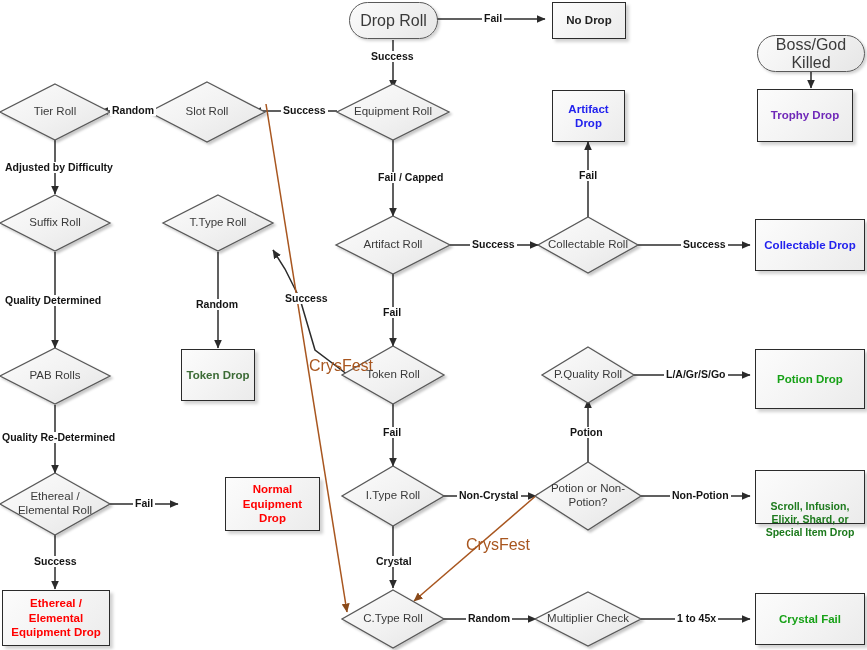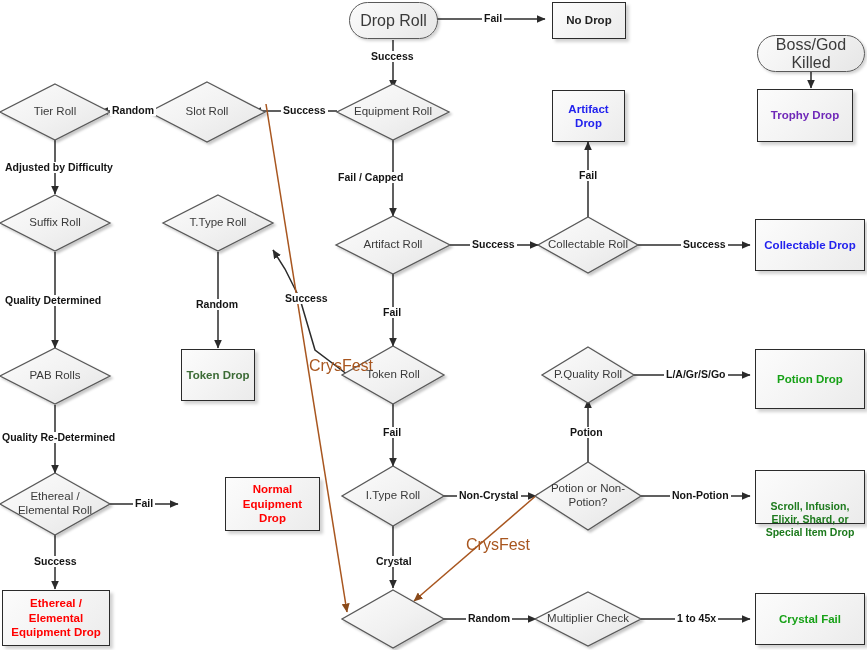--- a/index.html
+++ b/index.html
@@ -233,35 +233,38 @@
   </div>
   <div class="node dia" style="left:342px;top:466px;width:102px;height:60px;">
     <span class="lbl">I.Type Roll</span>
   </div>
   <div class="node dia" style="left:542px;top:347px;width:92px;height:56px;">
     <span class="lbl">P.Quality Roll</span>
   </div>
   <div class="node dia" style="left:535px;top:462px;width:106px;height:68px;">
     <span class="lbl" style="width:74%;">Potion or Non-Potion?</span>
   </div>
+  <div class="node dia" style="left:342px;top:590px;width:102px;height:58px;">
+    <span class="lbl">C.Type Roll</span>
+  </div>
   <div class="node dia" style="left:535px;top:592px;width:106px;height:54px;">
     <span class="lbl">Multiplier Check</span>
   </div>
 
   <div class="elabel" style="left:482px;top:13px;">Fail</div>
   <div class="elabel" style="left:369px;top:51px;">Success</div>
   <div class="elabel" style="left:281px;top:105px;">Success</div>
   <div class="elabel" style="left:110px;top:105px;">Random</div>
   <div class="elabel" style="left:3px;top:162px;">Adjusted by Difficulty</div>
   <div class="elabel" style="left:3px;top:295px;">Quality Determined</div>
   <div class="elabel" style="left:0px;top:432px;">Quality Re-Determined</div>
   <div class="elabel" style="left:133px;top:498px;">Fail</div>
   <div class="elabel" style="left:32px;top:556px;">Success</div>
   <div class="elabel" style="left:194px;top:299px;">Random</div>
-  <div class="elabel" style="left:336px;top:172px;">Fail / Capped</div>
+  <div class="elabel" style="left:376px;top:172px;">Fail / Capped</div>
   <div class="elabel" style="left:470px;top:239px;">Success</div>
   <div class="elabel" style="left:577px;top:170px;">Fail</div>
   <div class="elabel" style="left:681px;top:239px;">Success</div>
   <div class="elabel" style="left:381px;top:307px;">Fail</div>
   <div class="elabel" style="left:283px;top:293px;">Success</div>
   <div class="elabel" style="left:381px;top:427px;">Fail</div>
   <div class="elabel" style="left:457px;top:490px;">Non-Crystal</div>
   <div class="elabel" style="left:374px;top:556px;">Crystal</div>
   <div class="elabel" style="left:568px;top:427px;">Potion</div>
   <div class="elabel" style="left:664px;top:369px;">L/A/Gr/S/Go</div>

